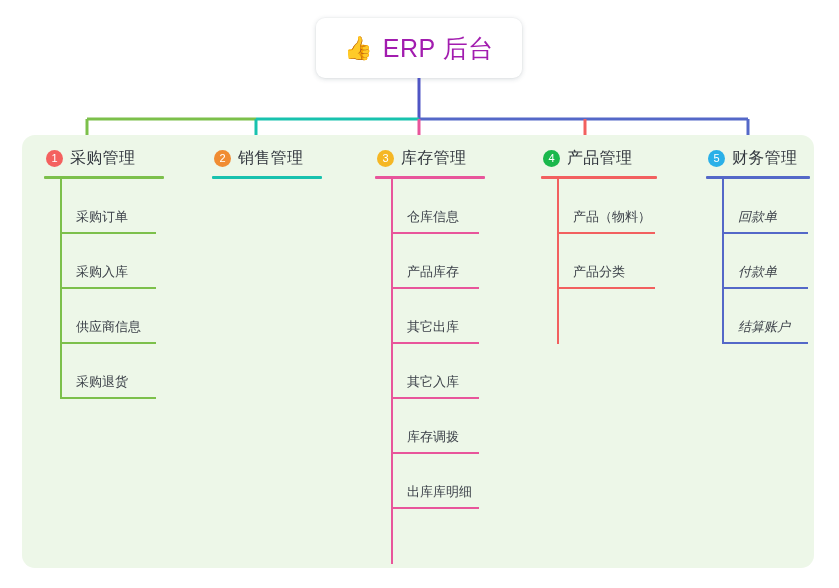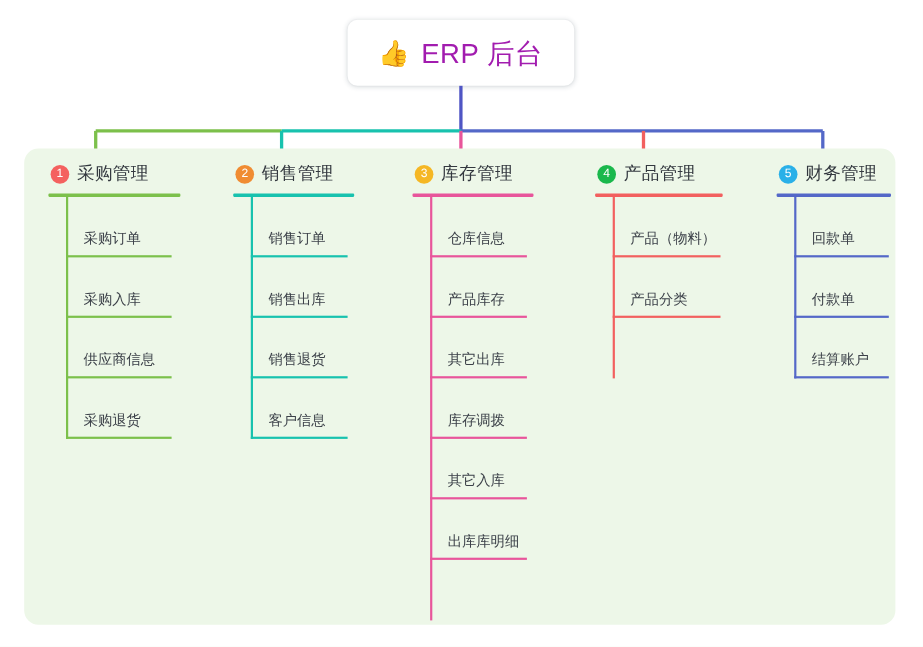--- a/index.html
+++ b/index.html
@@ -121,39 +121,20 @@
             <div class="item-rule" style="background: rgb(124, 192, 75); width: 96px;"></div>
           </div>
         </div>
       </div>
       <div class="col" style="left: 198px; width: 118px;">
         <div class="col-head">
           <span class="badge" style="background: rgb(240, 140, 50);">2</span>
           <span class="col-title">销售管理</span>
         </div>
         <div class="head-rule" style="background: rgb(24, 194, 174); width: 110px; margin-left: 14px;"></div>
-        <div class="items" style="height: 220px;">
-          <div class="spine" style="background: rgb(24, 194, 174); height: 220px;"></div>
-          <div class="item">
-            <span class="item-label">销售订单</span>
-            <div class="item-rule" style="background: rgb(24, 194, 174); width: 88px;"></div>
-          </div>
-          <div class="item">
-            <span class="item-label">销售出库</span>
-            <div class="item-rule" style="background: rgb(24, 194, 174); width: 88px;"></div>
-          </div>
-          <div class="item">
-            <span class="item-label">销售退货</span>
-            <div class="item-rule" style="background: rgb(24, 194, 174); width: 88px;"></div>
-          </div>
-          <div class="item">
-            <span class="item-label">客户信息</span>
-            <div class="item-rule" style="background: rgb(24, 194, 174); width: 88px;"></div>
-          </div>
-        </div>
       </div>
       <div class="col" style="left: 361px; width: 118px;">
         <div class="col-head">
           <span class="badge" style="background: rgb(245, 183, 36);">3</span>
           <span class="col-title">库存管理</span>
         </div>
         <div class="head-rule" style="background: rgb(232, 85, 155); width: 110px; margin-left: 14px;"></div>
         <div class="items" style="height: 413px;">
           <div class="spine" style="background: rgb(232, 85, 155); height: 385px;"></div>
           <div class="item">
@@ -162,25 +143,25 @@
           </div>
           <div class="item">
             <span class="item-label">产品库存</span>
             <div class="item-rule" style="background: rgb(232, 85, 155); width: 88px;"></div>
           </div>
           <div class="item">
             <span class="item-label">其它出库</span>
             <div class="item-rule" style="background: rgb(232, 85, 155); width: 88px;"></div>
           </div>
           <div class="item">
+            <span class="item-label">其它入库</span>
+            <div class="item-rule" style="background: rgb(232, 85, 155); width: 88px;"></div>
+          </div>
+          <div class="item">
             <span class="item-label">库存调拨</span>
-            <div class="item-rule" style="background: rgb(232, 85, 155); width: 88px;"></div>
-          </div>
-          <div class="item">
-            <span class="item-label">其它入库</span>
             <div class="item-rule" style="background: rgb(232, 85, 155); width: 88px;"></div>
           </div>
           <div class="item">
             <span class="item-label">出库库明细</span>
             <div class="item-rule" style="background: rgb(232, 85, 155); width: 88px;"></div>
           </div>
         </div>
       </div>
       <div class="col" style="left: 527px; width: 118px;">
         <div class="col-head">
@@ -199,21 +180,21 @@
             <div class="item-rule" style="background: rgb(242, 96, 95); width: 98px;"></div>
           </div>
         </div>
       </div>
       <div class="col" style="left: 692px; width: 110px;">
         <div class="col-head">
           <span class="badge" style="background: rgb(42, 176, 232);">5</span>
           <span class="col-title">财务管理</span>
         </div>
         <div class="head-rule" style="background: rgb(84, 104, 200); width: 104px; margin-left: 14px;"></div>
-        <div class="items" style="height: 132px;">
+        <div class="items" style="height: 132px; font-style: italic;">
           <div class="spine" style="background: rgb(84, 104, 200); height: 165px;"></div>
           <div class="item">
             <span class="item-label">回款单</span>
             <div class="item-rule" style="background: rgb(84, 104, 200); width: 86px;"></div>
           </div>
           <div class="item">
             <span class="item-label">付款单</span>
             <div class="item-rule" style="background: rgb(84, 104, 200); width: 86px;"></div>
           </div>
           <div class="item">

